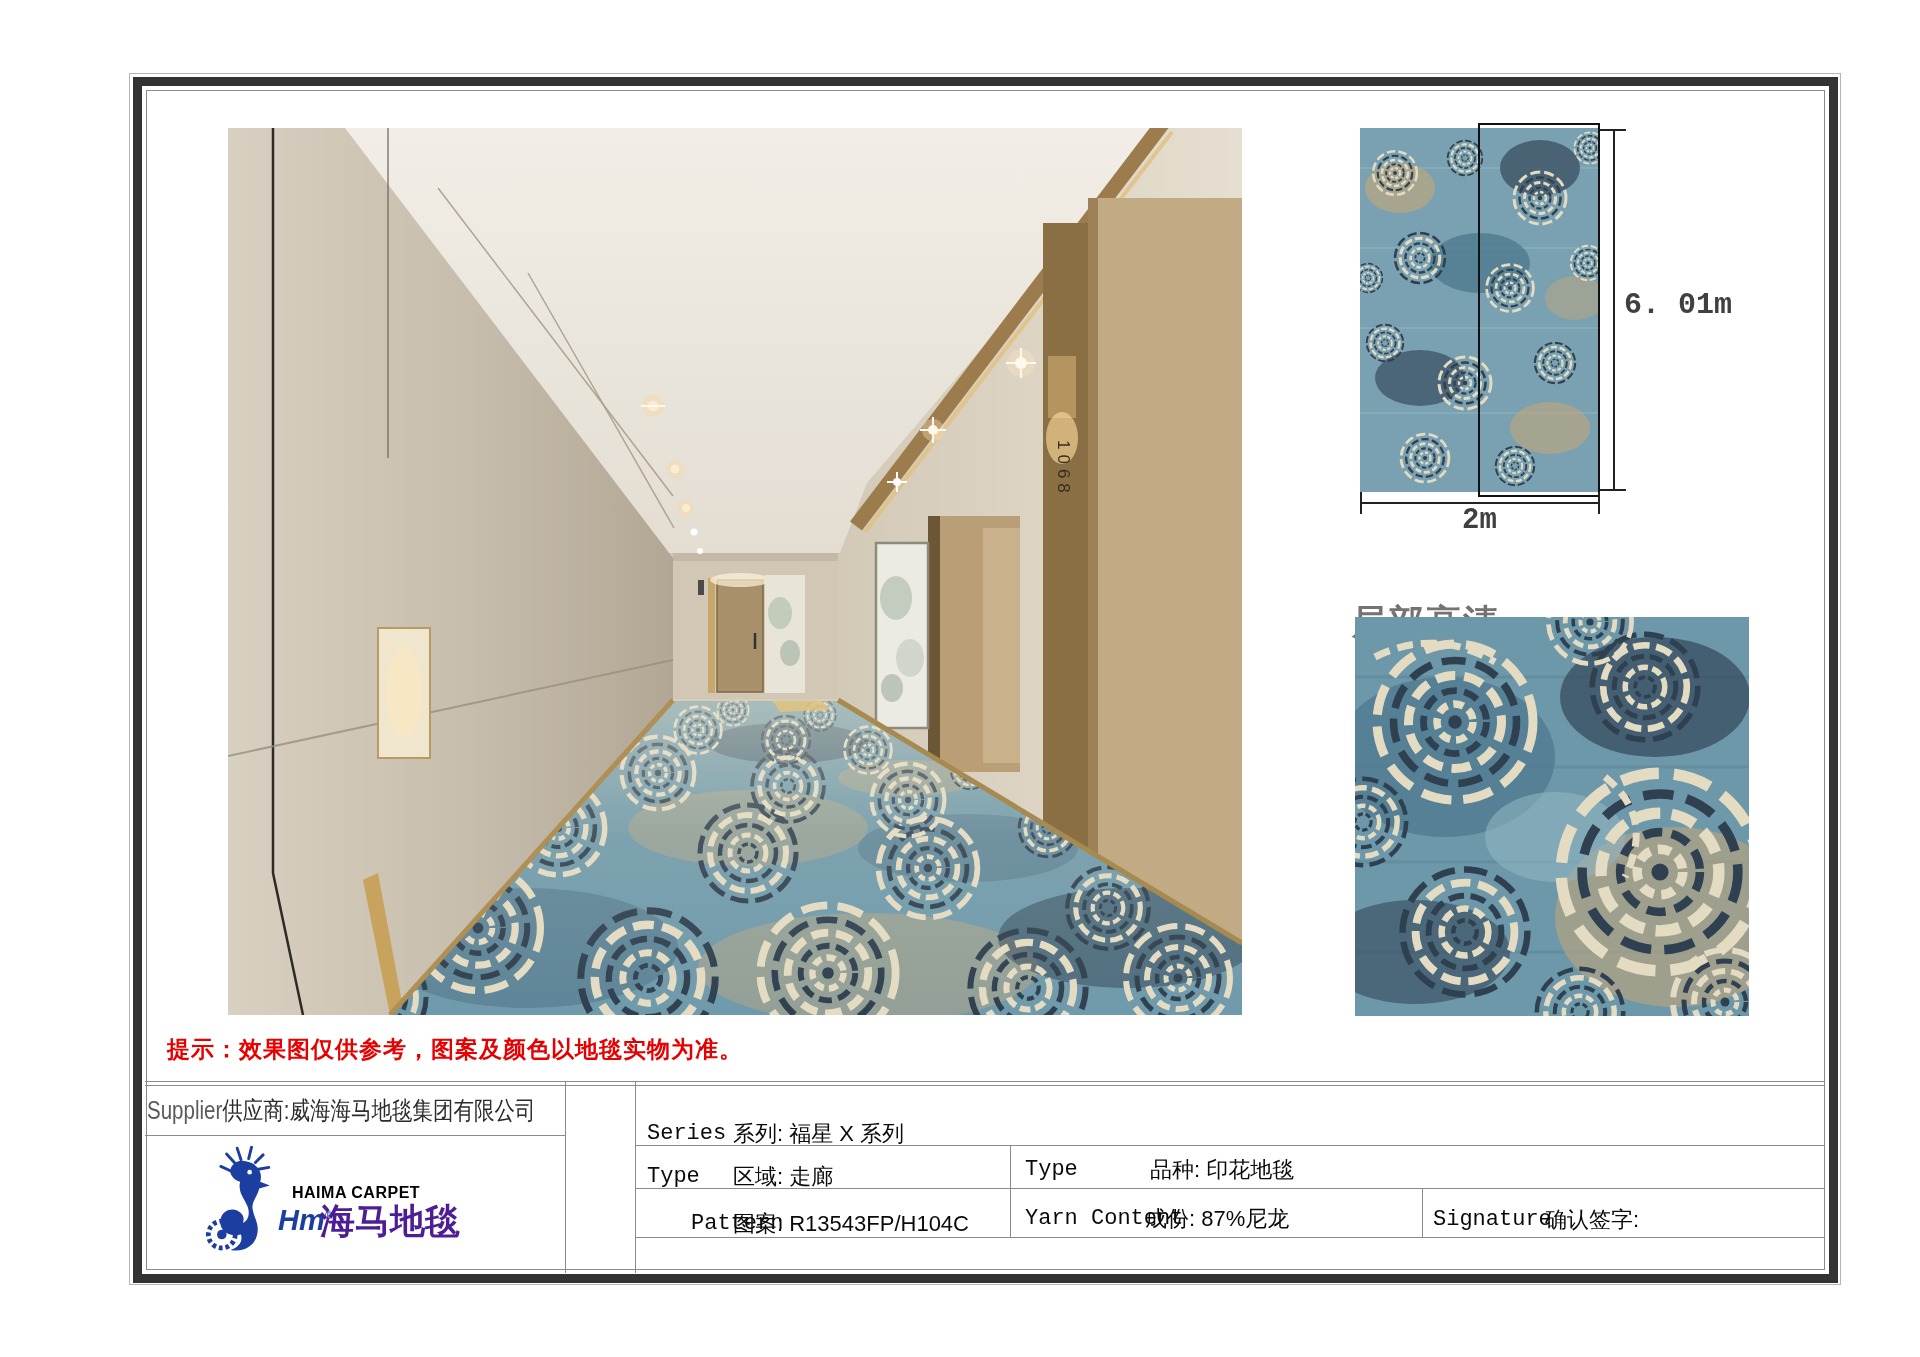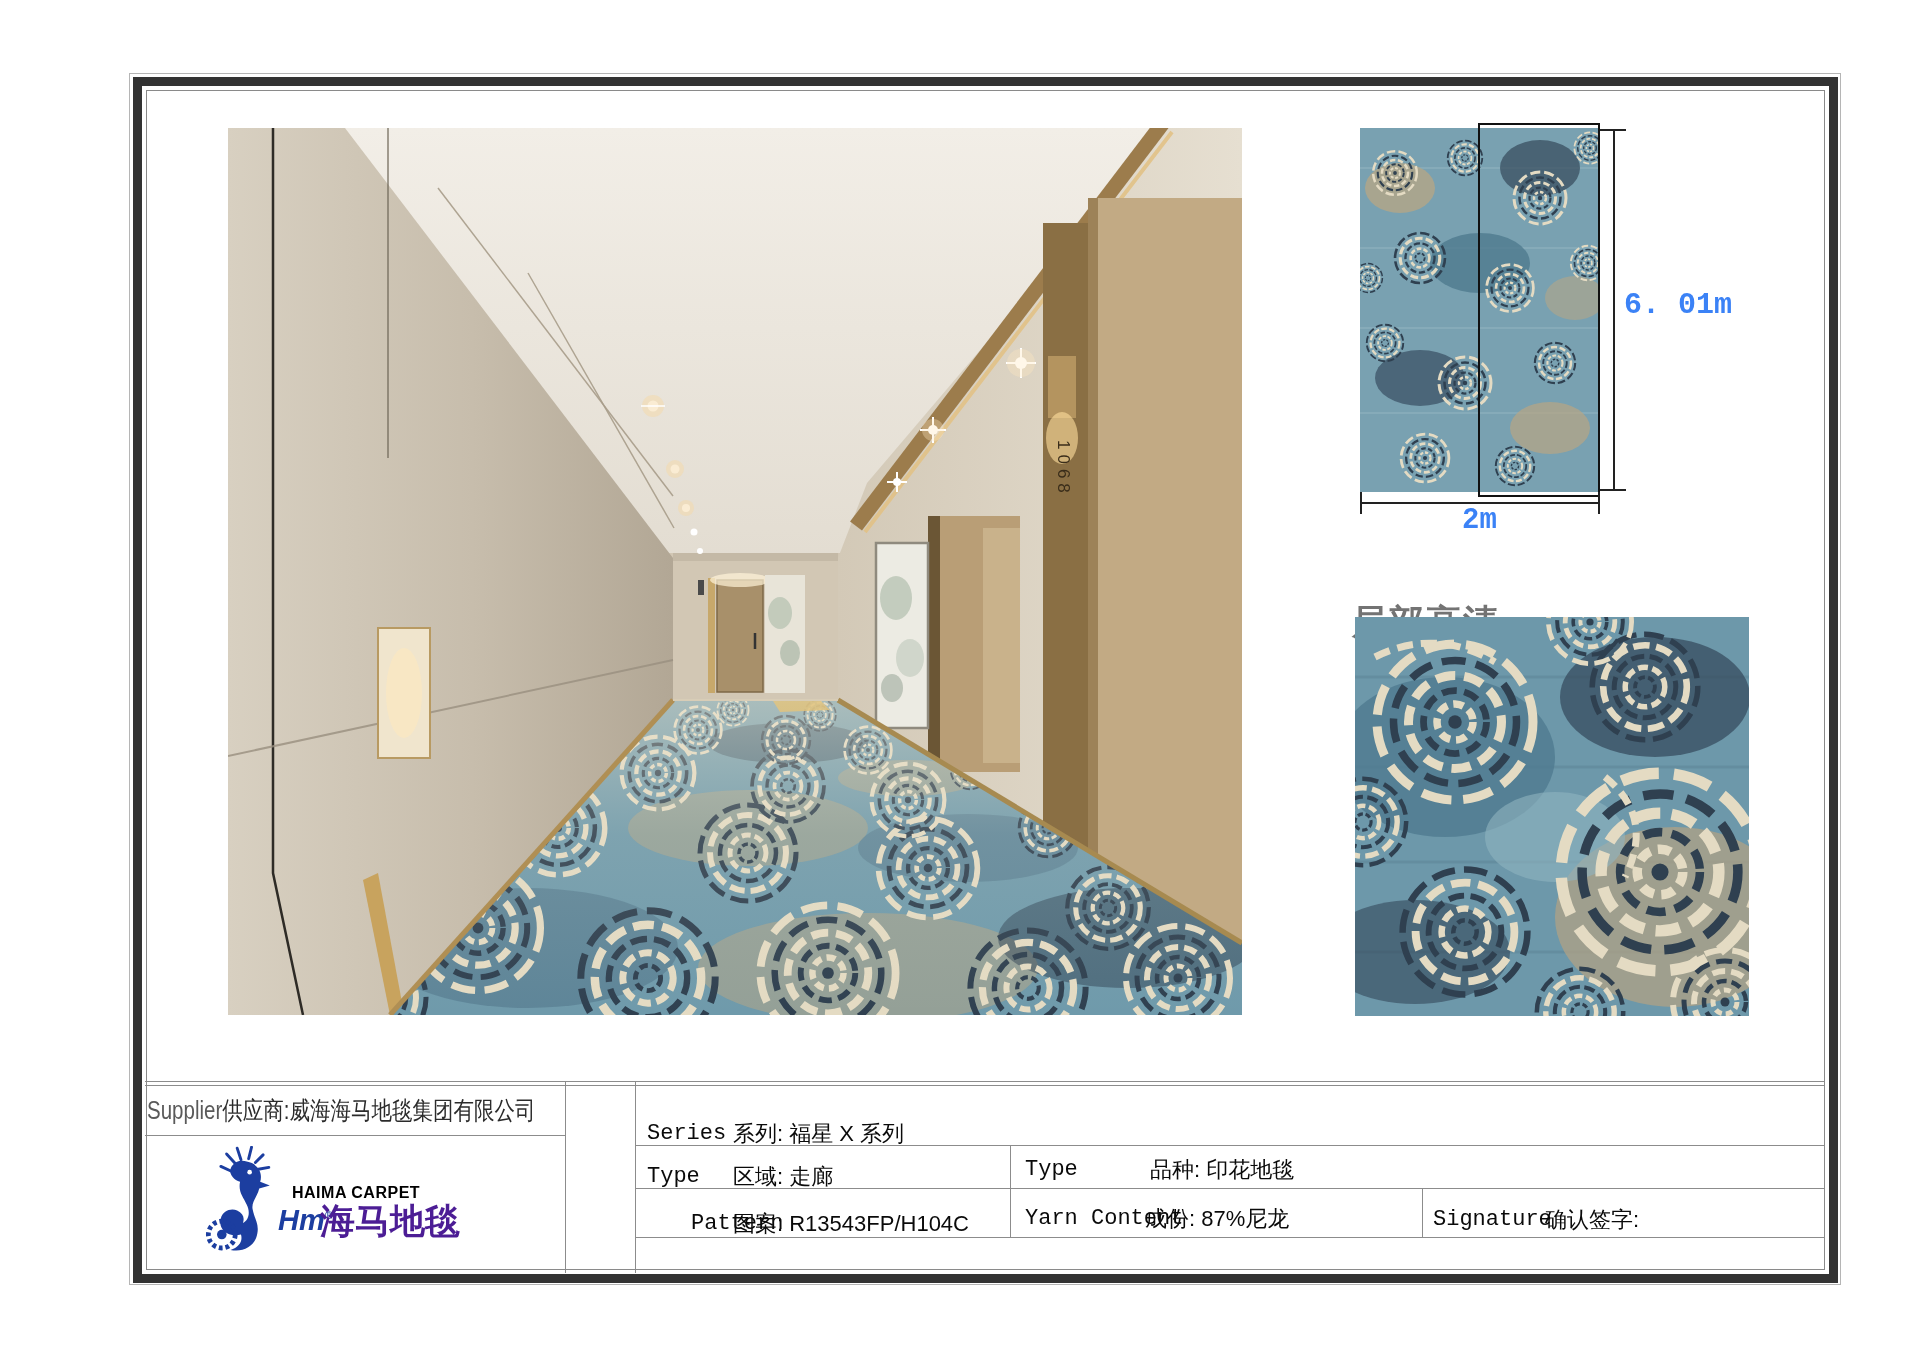--- a/index.html
+++ b/index.html
@@ -4,21 +4,21 @@
 <style>
   html,body{margin:0;padding:0;background:#ffffff;}
   .page{position:relative;width:1920px;height:1357px;background:#fff;overflow:hidden;
         font-family:"Liberation Sans", sans-serif;}
   .abs{position:absolute;}
   .line{position:absolute;background:#8c8c8c;}
   .mono{font-family:"Liberation Mono","DejaVu Sans Mono",monospace;}
   .cell-en{font-size:22px;color:#0a0a0a;white-space:nowrap;}
   .cell-cn{font-size:22px;color:#0a0a0a;white-space:nowrap;}
   .dim-label{font-family:"Liberation Mono","DejaVu Sans Mono",monospace;
-             font-weight:bold;color:#3b82f6;white-space:nowrap;}
+             font-weight:bold;color:#404040;white-space:nowrap;}
 </style>
 </head>
 <body>
 
 <div class="page">
 
   <svg width="0" height="0" style="position:absolute" aria-hidden="true">
     <defs>
       <g id="sw">
         <circle r="52" fill="none" stroke="#e4dbc3" stroke-width="6" stroke-dasharray="20 8"></circle>
@@ -234,20 +234,21 @@
     <use href="#sw" transform="translate(305,255) scale(1.9)"></use>
     <use href="#sw2" transform="translate(110,315) scale(1.3)"></use>
     <use href="#sw2" transform="translate(8,205) scale(0.9)"></use>
     <use href="#sw" transform="translate(370,385) scale(1.0)"></use>
     <use href="#sw2" transform="translate(225,395) scale(0.9)"></use>
     <use href="#sw" transform="translate(235,5) scale(0.8)"></use>
     <path d="M20,40 q60,-30 120,5" fill="none" stroke="#e4dbc3" stroke-width="7" stroke-dasharray="16 8"></path>
     <path d="M250,160 q50,40 20,100" fill="none" stroke="#e4dbc3" stroke-width="7" stroke-dasharray="14 8"></path>
   </svg>
 
+  <div class="abs" style="left:167px;top:1034px;font-size:23px;font-weight:bold;color:#e60000;letter-spacing:1px;">提示：效果图仅供参考，图案及颜色以地毯实物为准。</div>
 
   <div class="line" style="left:145px;top:1081px;width:1680px;height:1px;"></div>
   <div class="line" style="left:145px;top:1085px;width:1680px;height:1px;"></div>
   <div class="line" style="left:145px;top:1135px;width:420px;height:1px;"></div>
   <div class="line" style="left:635px;top:1145px;width:1190px;height:1px;"></div>
   <div class="line" style="left:635px;top:1188px;width:1190px;height:1px;"></div>
   <div class="line" style="left:635px;top:1237px;width:1190px;height:1px;"></div>
 
   <div class="line" style="left:565px;top:1081px;width:1px;height:192px;"></div>
   <div class="line" style="left:635px;top:1081px;width:1px;height:192px;"></div>

